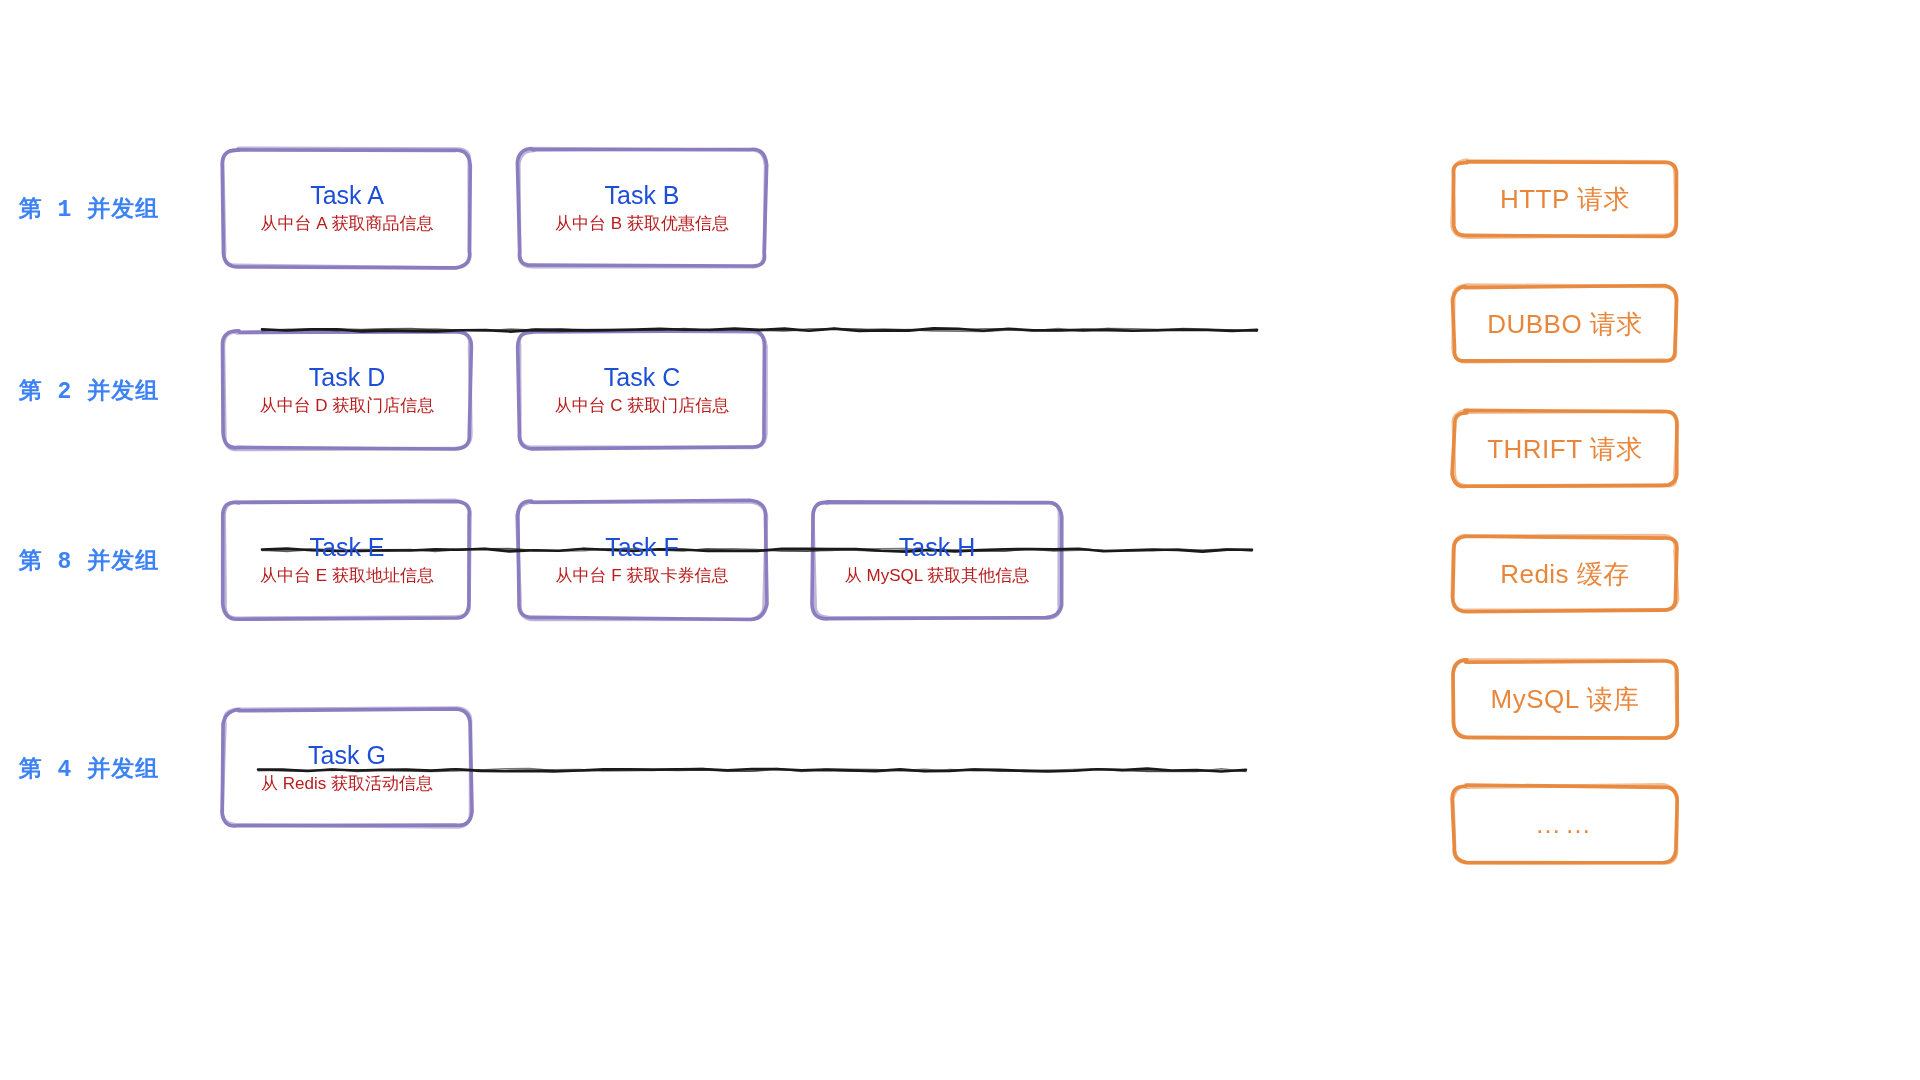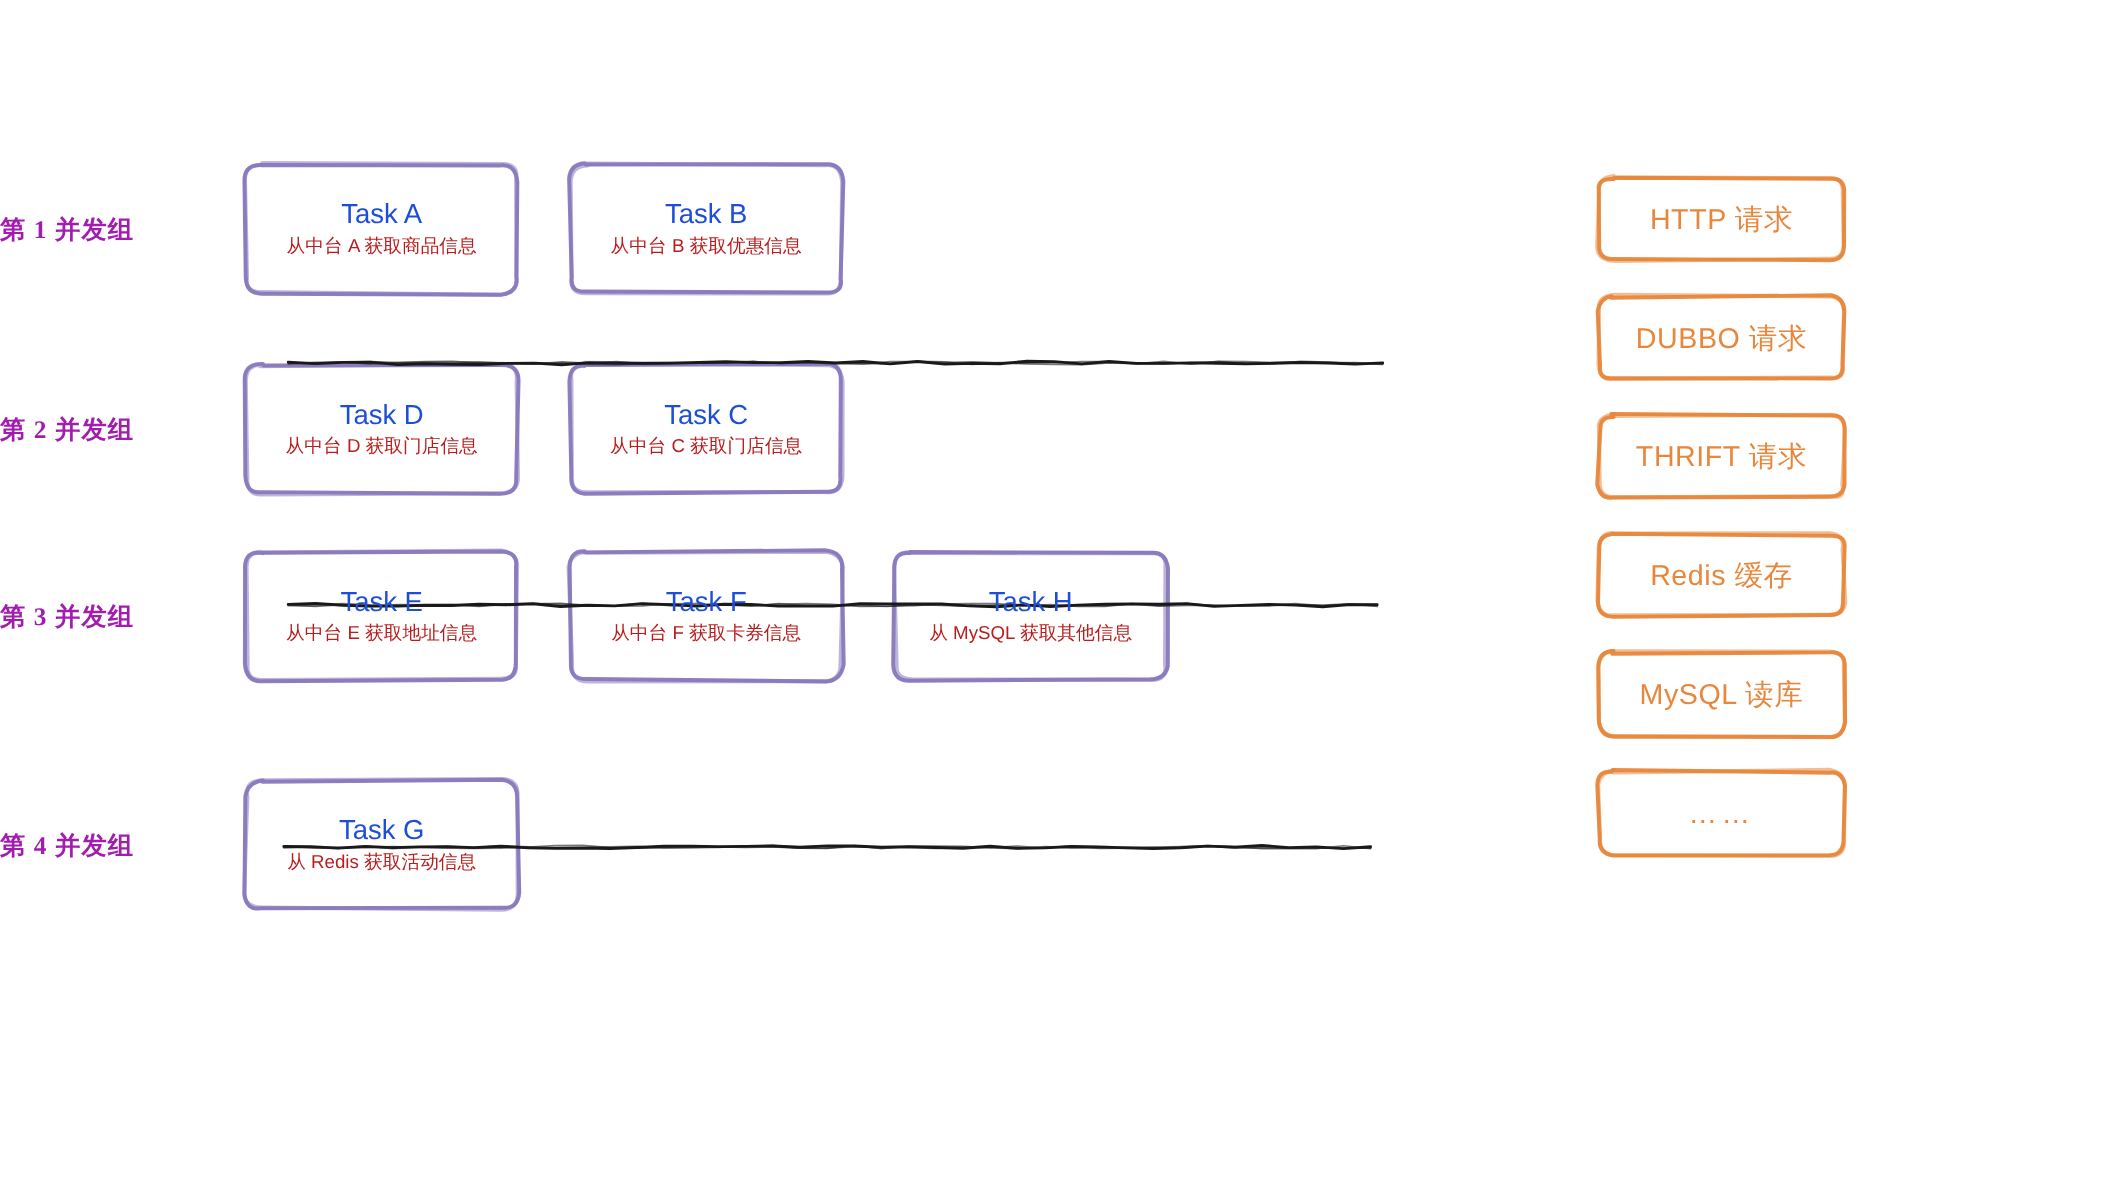--- a/index.html
+++ b/index.html
@@ -27,28 +27,28 @@
     position: absolute;
     left: 0;
     width: 1300px;
     display: flex;
     align-items: center;
   }
 
   .group-label {
     width: 200px;
     flex: 0 0 200px;
-    text-align: left;
+    text-align: center;
     padding-right: 22px;
     box-sizing: border-box;
     font-size: 23px;
     font-weight: bold;
-    color: #a21caf;
+    color: #3b82f6;
     letter-spacing: 1px;
-    font-family: Liberation Serif, serif;
+    font-family: Liberation Mono, monospace;
   }
 
   .task-strip {
     display: flex;
     align-items: center;
     gap: 45px;
     padding-left: 22px;
   }
 
   
@@ -103,21 +103,21 @@
   }
 
   
   .legend {
     position: absolute;
     left: 1452px;
     top: 160px;
     width: 230px;
     display: flex;
     flex-direction: column;
-    gap: 30px;
+    gap: 47px;
   }
   .legend-card {
     position: relative;
     width: 226px;
     height: 78px;
     display: flex;
     align-items: center;
     justify-content: center;
     background: #ffffff;
     box-sizing: border-box;
@@ -196,21 +196,21 @@
                 <path d="M 14.929993998628259 1.8926731824417007 L 235.37176183127573 0.7752846364883402 Q 247.4408959190672 1.291435185185185 247.3571493484225 15.464581618655693 L 246.89212705761318 103.0922548010974 Q 248.4803969478738 117.09050411522634 235.3972676611797 117.00500857338821 L 14.403233024691358 118.88885459533607 Q 1.3550831618655694 117.74698045267489 2.383682270233196 102.64728737997257 L 0.6384130658436213 16.898417352537724 Q 1.1982878943758573 0.9941975308641976 14.449726508916324 2.524751371742112" fill="none" stroke="#8878bd" stroke-width="3.6" stroke-linecap="round" stroke-linejoin="round" opacity="0.95"></path>
                 <path d="M 14.331000514403293 -0.14572359396433465 L 234.643344478738 1.965488683127572 Q 247.12873371056241 1.4707338820301785 249.0143287037037 16.689765089163238 L 248.92358624828532 103.89418724279835 Q 247.6540372085048 118.5185682441701 234.02173096707818 117.33821673525377 L 16.172346536351167 117.41362654320987 Q 2.658970336076817 117.4015877914952 2.886540637860082 104.73296467764061 L 2.5229586762688614 14.657139917695474 Q 0.476866426611797 2.65312585733882 14.942091049382716 2.2073422496570645" fill="none" stroke="#8878bd" stroke-width="3.6" stroke-linecap="round" stroke-linejoin="round" opacity="0.55"></path>
               </svg>
             </div>
             <div class="task-title">Task C</div>
             <div class="task-subtitle">从中台 C 获取门店信息</div>
           </div>
         </div>
       </div>
       <div class="group-row" style="top: 500px;">
-        <div class="group-label">第 3 并发组</div>
+        <div class="group-label">第 8 并发组</div>
         <div class="task-strip">
           <div class="task-card">
             <div class="sketch-border">
               <svg viewBox="0 0 250 120" preserveAspectRatio="none">
                 <path d="M 17.076943587105625 2.47079561042524 L 233.68846450617283 1.426863854595336 Q 248.97920353223594 1.8905452674897119 247.08002486282578 15.129741083676269 L 246.94031121399178 102.45309327846365 Q 246.83907493141288 117.15442901234567 234.96273576817558 118.02387174211248 L 15.049565329218106 119.22561899862826 Q 2.200798182441701 119.54238683127572 0.6584096364883402 103.88652091906721 L 0.7495601851851852 17.077774348422498 Q -0.0022933813443073436 -0.012247942386831134 17.100379801097393 2.8510219478737997" fill="none" stroke="#8878bd" stroke-width="3.6" stroke-linecap="round" stroke-linejoin="round" opacity="0.95"></path>
                 <path d="M 16.173629115226337 2.1428926611796983 L 233.6631335733882 0.42385802469135814 Q 249.6219795953361 3.1507081618655692 248.0551054526749 16.554307270233195 L 247.03041237997257 104.08403806584361 Q 248.85654235253773 117.01891289437586 232.5273225308642 117.04535150891633 L 15.632876371742112 118.20162551440329 Q 1.4374014060356652 118.38896947873799 3.123613683127572 103.14935871056241 L 2.2038588820301785 14.909953703703703 Q 2.497890089163237 1.5942112482853223 15.777312242798354 1.5996622085048011" fill="none" stroke="#8878bd" stroke-width="3.6" stroke-linecap="round" stroke-linejoin="round" opacity="0.55"></path>
               </svg>
             </div>
             <div class="task-title">Task E</div>
             <div class="task-subtitle">从中台 E 获取地址信息</div>

